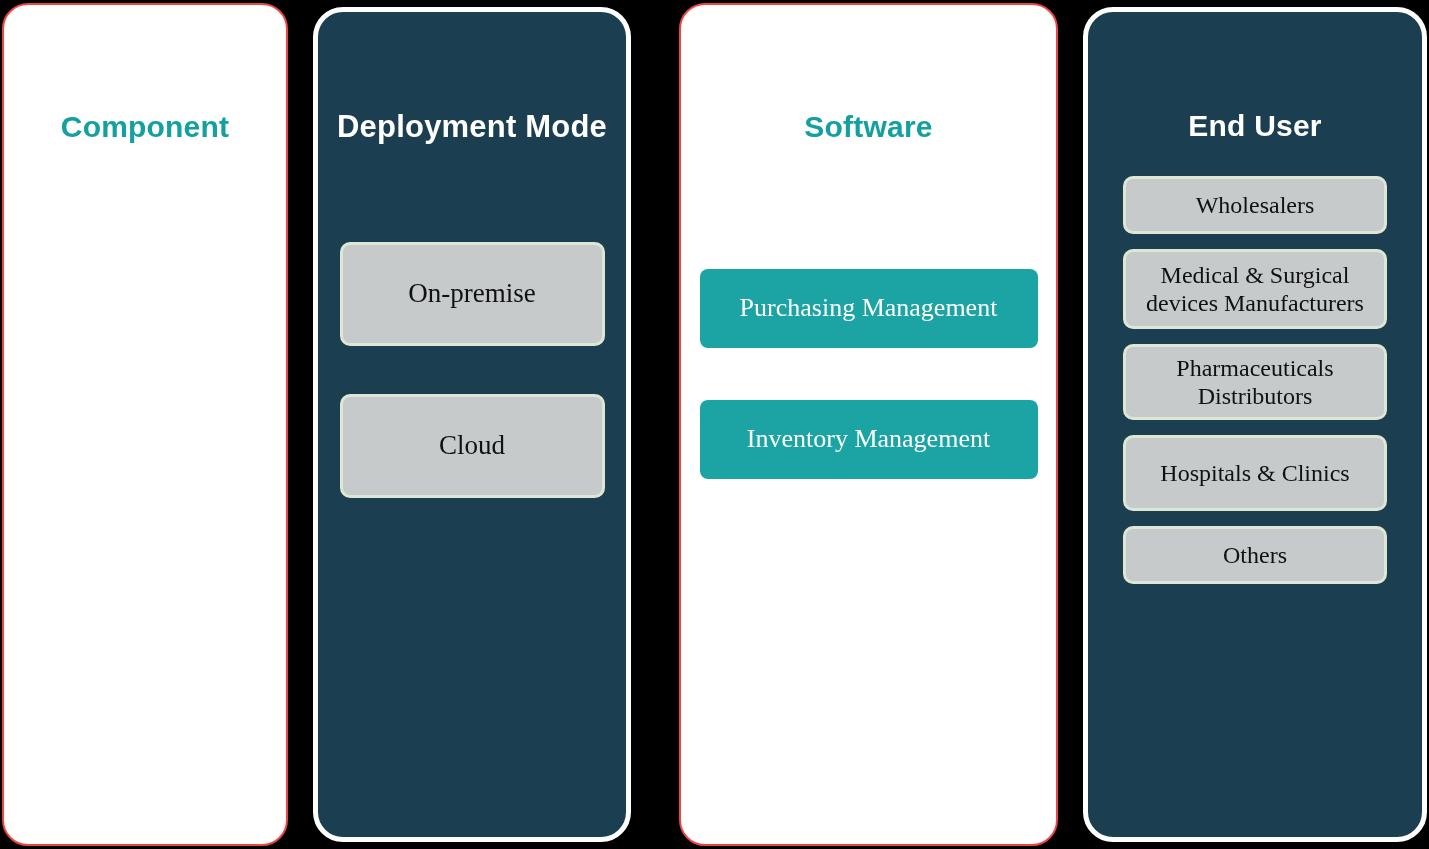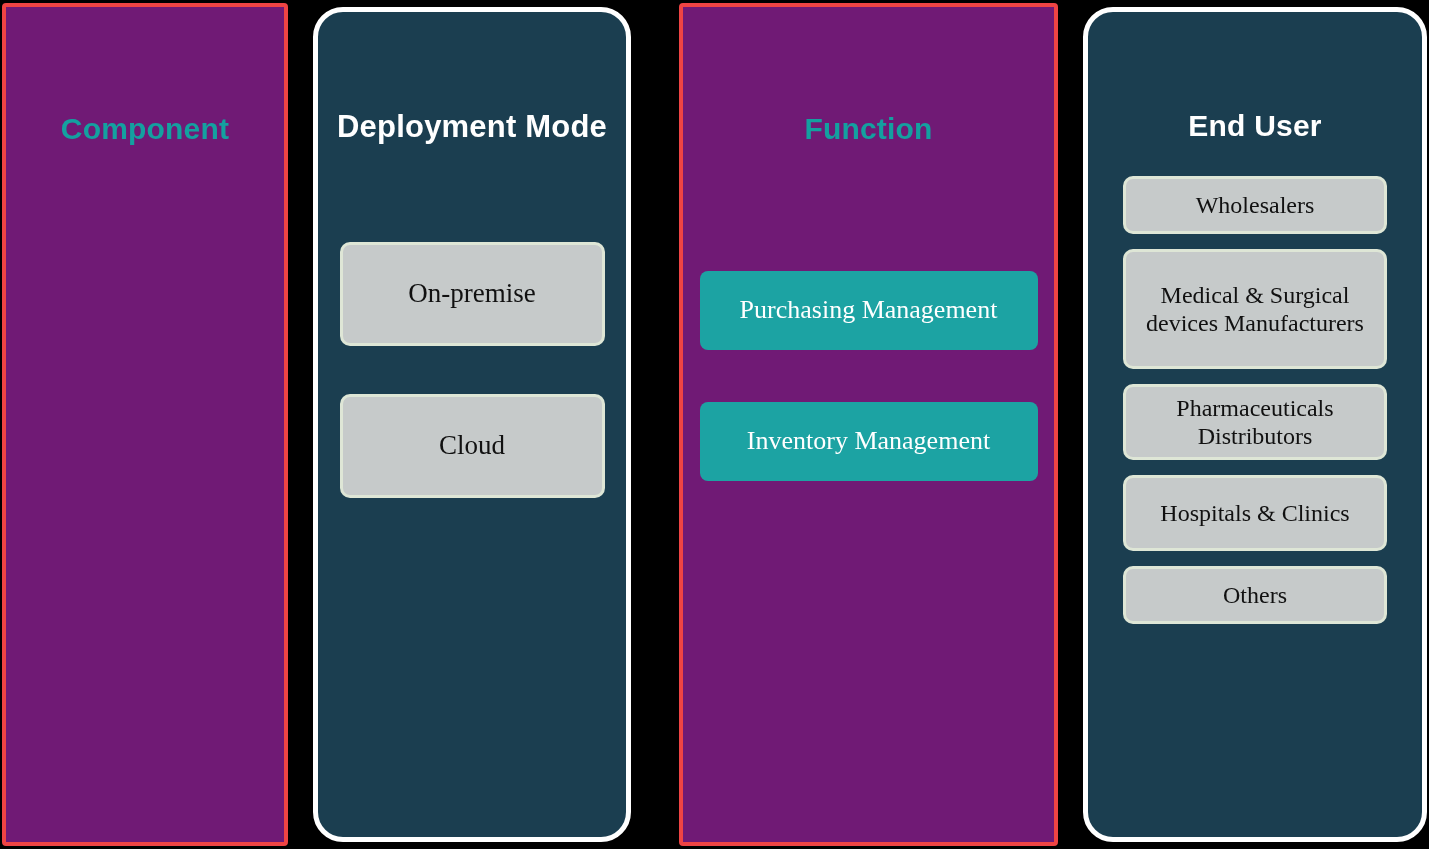--- a/index.html
+++ b/index.html
@@ -23,23 +23,23 @@
 
   .card {
     position: absolute;
     box-sizing: border-box;
     display: flex;
     flex-direction: column;
     align-items: center;
   }
 
   .card.light {
-    background: #701a75;
-    border: 4px solid #ef4444;
-    border-radius: 4px;
+    background: #ffffff;
+    border: 2px solid #ef4444;
+    border-radius: 26px;
   }
 
   .card.dark {
     background: #1B3E50;
     border: 5px solid #FFFFFF;
     border-radius: 30px;
   }
 
   
   #card-component      { left: 2px;    top: 3px;   width: 286px; height: 843px; }
@@ -127,21 +127,21 @@
   #card-enduser .items { margin-top: 33px; }
   #card-enduser .item {
     width: 264px;
     font-size: 24px;
     margin-bottom: 15px;
     padding: 6px 8px;
   }
   #card-enduser .item:last-child { margin-bottom: 0; }
   #card-enduser .item.h1 { height: 58px; }
   #card-enduser .item.h2 { height: 76px; }
-  #card-enduser .item.h3 { height: 120px; }
+  #card-enduser .item.h3 { height: 80px; }
 </style>
 </head>
 <body>
 
 <div class="board">
 
   <div class="card light" id="card-component">
     <div class="card-title">Component</div>
   </div>
 
@@ -151,21 +151,21 @@
       <div class="item grey">
         <span>On-premise</span>
       </div>
       <div class="item grey">
         <span>Cloud</span>
       </div>
     </div>
   </div>
 
   <div class="card light" id="card-function">
-    <div class="card-title">Function</div>
+    <div class="card-title">Software</div>
     <div class="items">
       <div class="item teal">
         <span>Purchasing Management</span>
       </div>
       <div class="item teal">
         <span>Inventory Management</span>
       </div>
     </div>
   </div>
 

